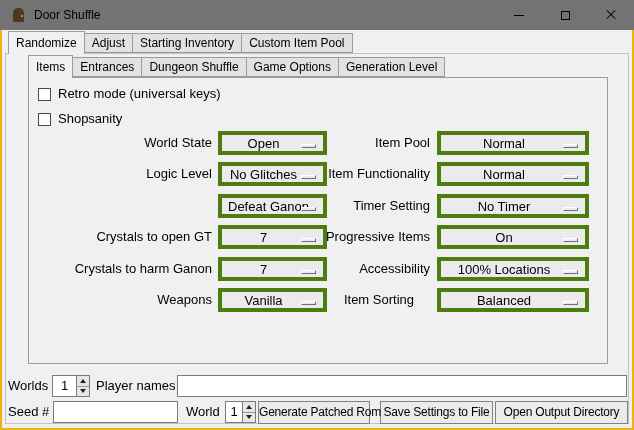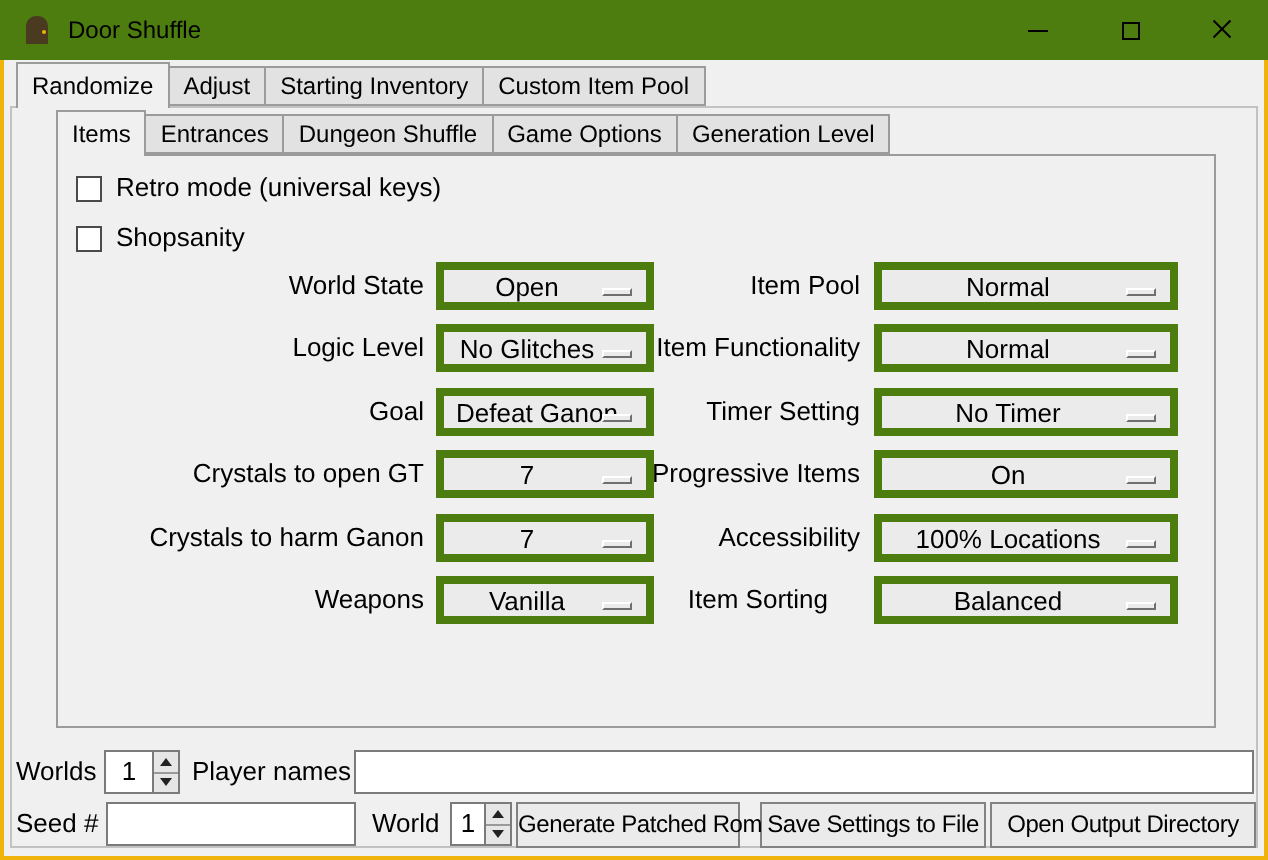--- a/index.html
+++ b/index.html
@@ -6,21 +6,21 @@
   html,body { background:#555; }
   .window {
     position: relative;
     width: 634px; height: 430px;
     background: #F0B30B;
     font-family: "Liberation Sans", sans-serif;
     color: #000;
     overflow: hidden;
   }
   
-  .titlebar { position:absolute; left:0; top:0; width:634px; height:30px; background:#4d7c0f; }
+  .titlebar { position:absolute; left:0; top:0; width:634px; height:30px; background:#737373; }
   .app-icon { position:absolute; left:11px; top:7px; width:16px; height:16px; }
   .app-icon .door { position:absolute; left:2px; top:1px; width:11px; height:14px; background:#4a3a20; border-radius:5px 5px 0 0; }
   .app-icon .knob { position:absolute; left:10px; top:8px; width:2px; height:2px; background:#F0B30B; border-radius:50%; }
   .title-text { position:absolute; left:34px; top:8px; font-size:12px; line-height:14px; }
   .winbtn { position:absolute; top:0; width:46px; height:30px; display:flex; align-items:center; justify-content:center; }
   .glyph-min { width:10px; height:1px; background:#000; }
   .glyph-max { width:9px; height:9px; border:1px solid #000; }
   .glyph-close { position:relative; width:12px; height:12px; }
   .glyph-close i { position:absolute; left:0; top:5px; width:12px; height:1px; background:#000; display:block; }
   .glyph-close .x1 { transform:rotate(45deg); }
@@ -132,21 +132,20 @@
     <span class="dd-value">Open</span>
     <span class="dd-ind"></span>
   </div>
 
   <span class="lbl right-al" style="left:30px; top:162px; width:182px;">Logic Level</span>
   <div class="dropdown" style="left:218px; top:162px; width:109px;">
     <span class="dd-value">No Glitches</span>
     <span class="dd-ind"></span>
   </div>
 
-  <span class="lbl right-al" style="left:30px; top:194px; width:182px;">Goal</span>
   <div class="dropdown" style="left:218px; top:194px; width:109px;">
     <span class="dd-value">Defeat Ganon</span>
     <span class="dd-ind"></span>
   </div>
 
   <span class="lbl right-al" style="left:30px; top:225px; width:182px;">Crystals to open GT</span>
   <div class="dropdown" style="left:218px; top:225px; width:109px;">
     <span class="dd-value">7</span>
     <span class="dd-ind"></span>
   </div>

